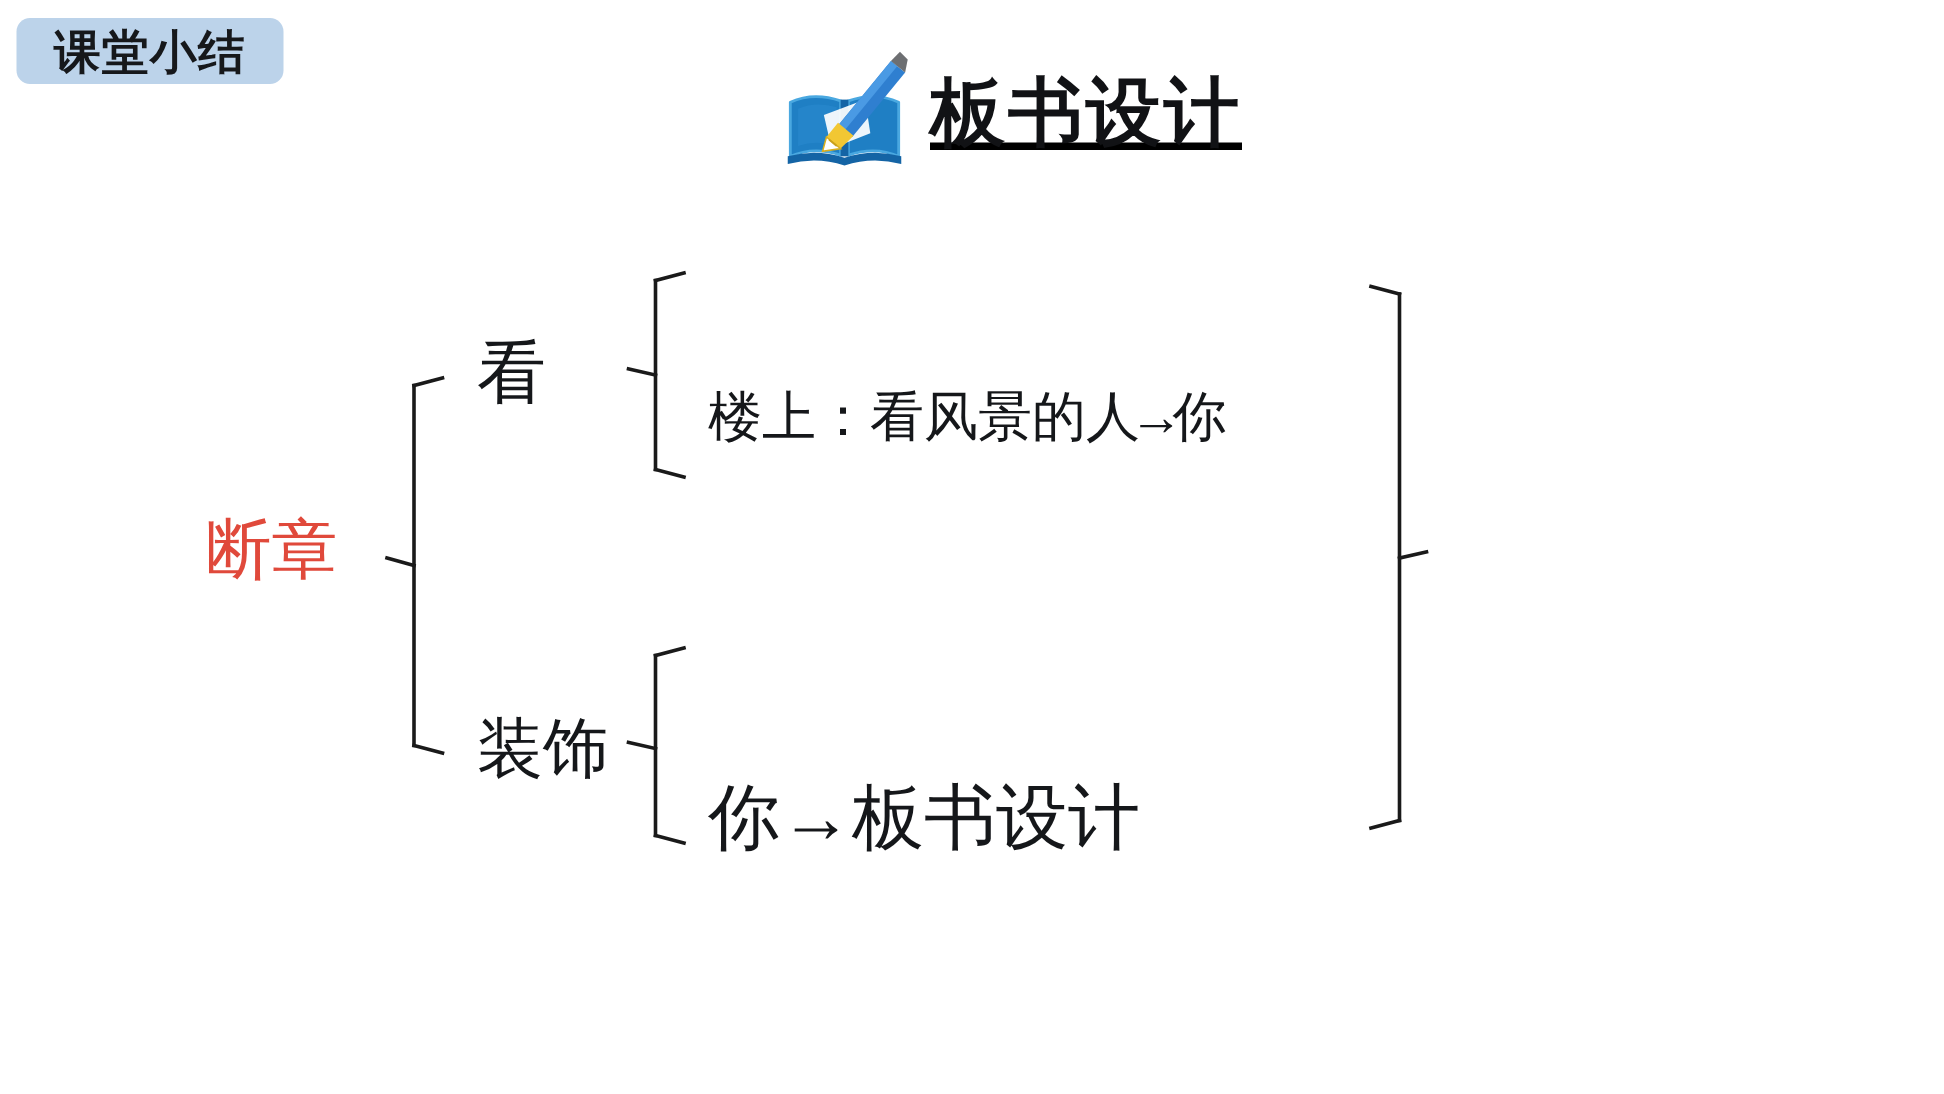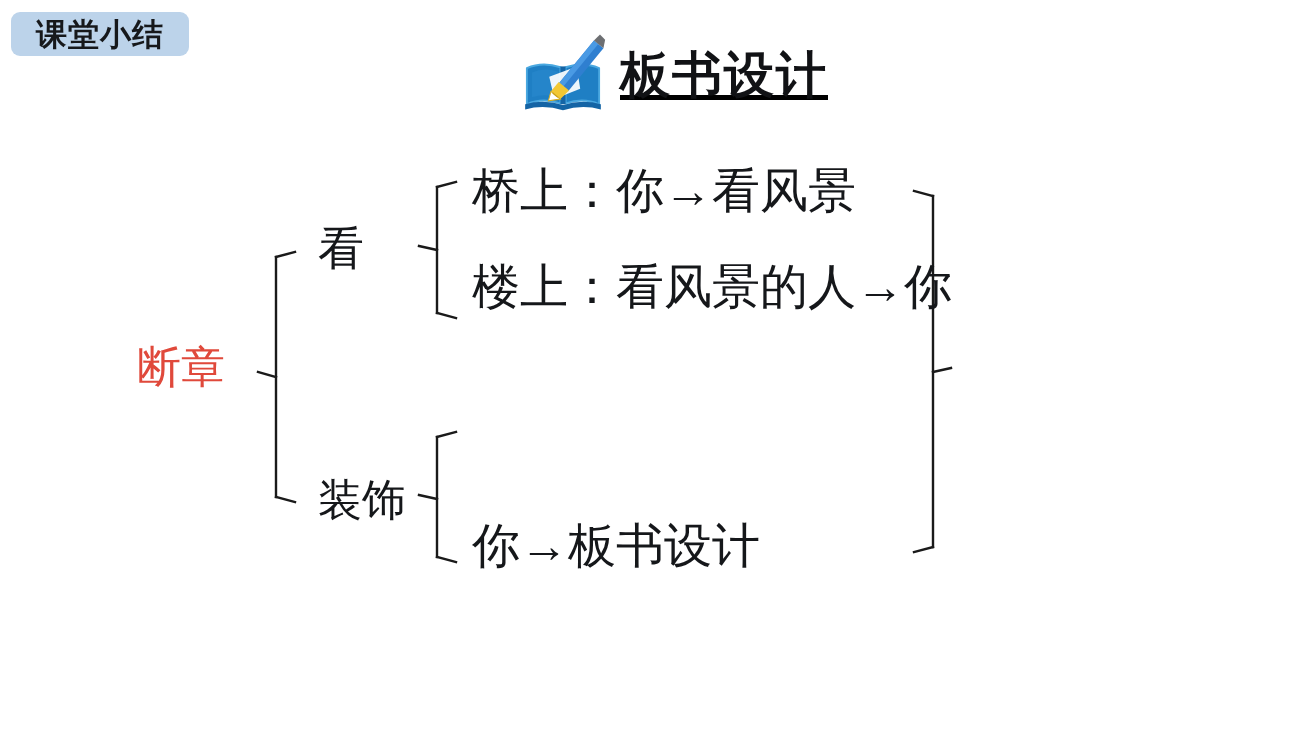--- a/index.html
+++ b/index.html
@@ -108,21 +108,22 @@
   }
   
   #leaf-qiaoshang {
     left: 472px;
     top: 167px;
     font-size: 48px;
   }
   #leaf-loushang {
     left: 472px;
     top: 263px;
-    font-size: 48px;
+    font-size: 36px;
+    font-family: Liberation Mono, monospace;
   }
   #leaf-mingyue {
     left: 472px;
     top: 427px;
     font-size: 48px;
   }
   #leaf-nibieren {
     left: 472px;
     top: 522px;
     font-size: 48px;
@@ -209,21 +210,20 @@
 
     </g>
   </svg>
 
   <div id="node-root" class="node node-red">断章</div>
 
   <div id="node-kan" class="node node-dark">看</div>
 
   <div id="node-zhuangshi" class="node node-dark">装饰</div>
 
-  <div id="leaf-qiaoshang" class="node node-dark">桥上：你→看风景</div>
 
   <div id="leaf-loushang" class="node node-dark">楼上：看风景的人→你</div>
 
 
   <div id="leaf-nibieren" class="node node-dark">你→板书设计</div>
 
 
 </div>
 
 </body></html>

